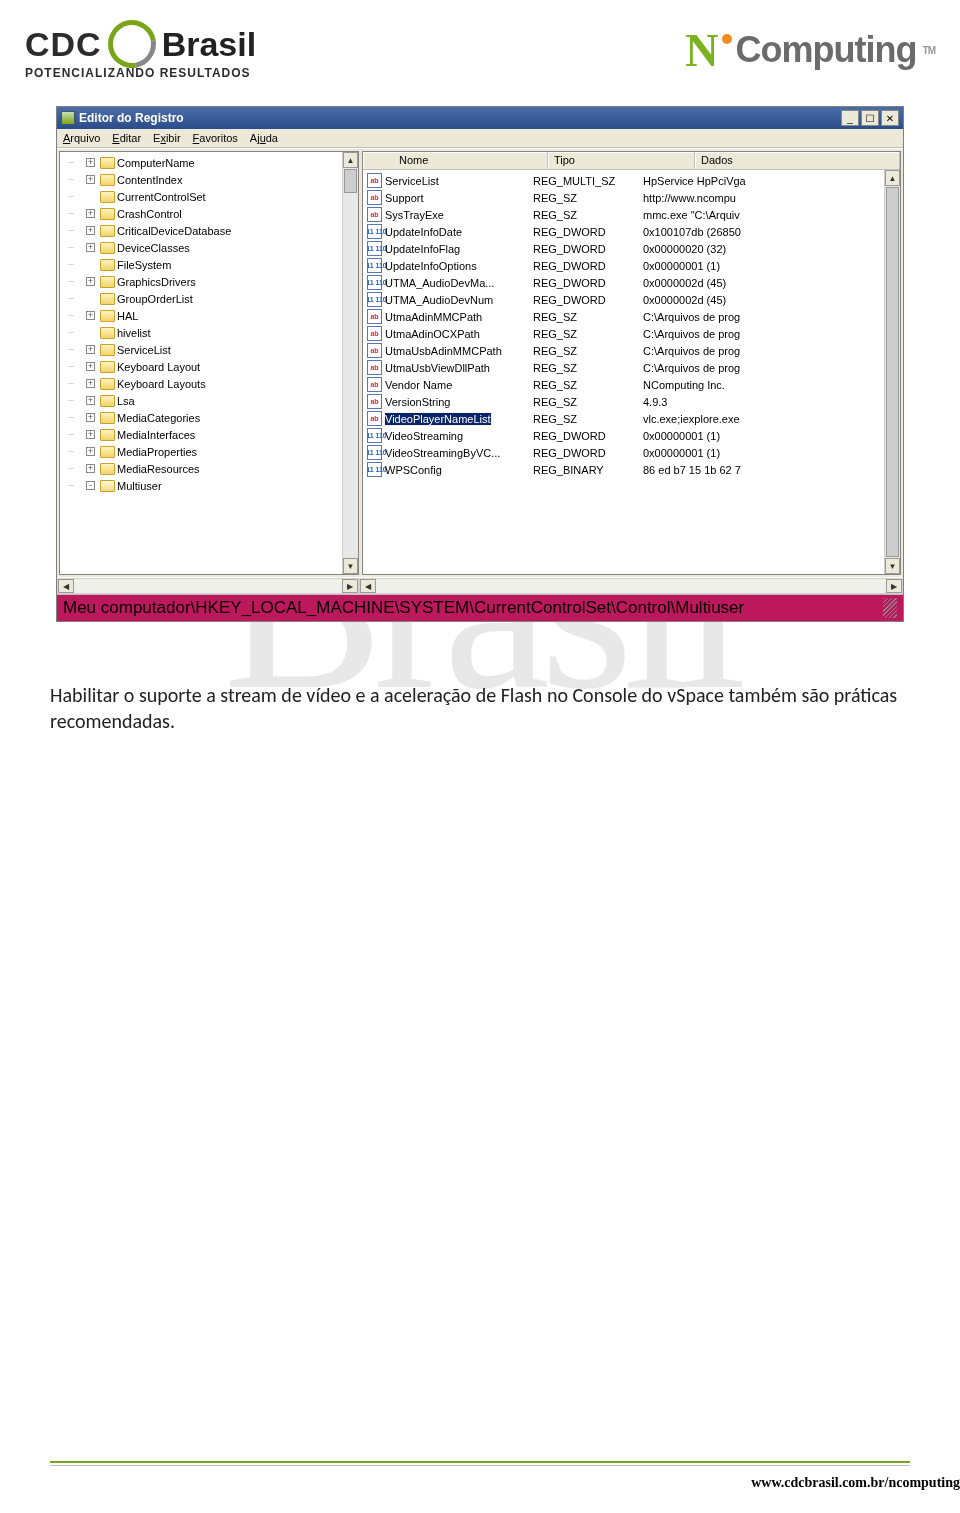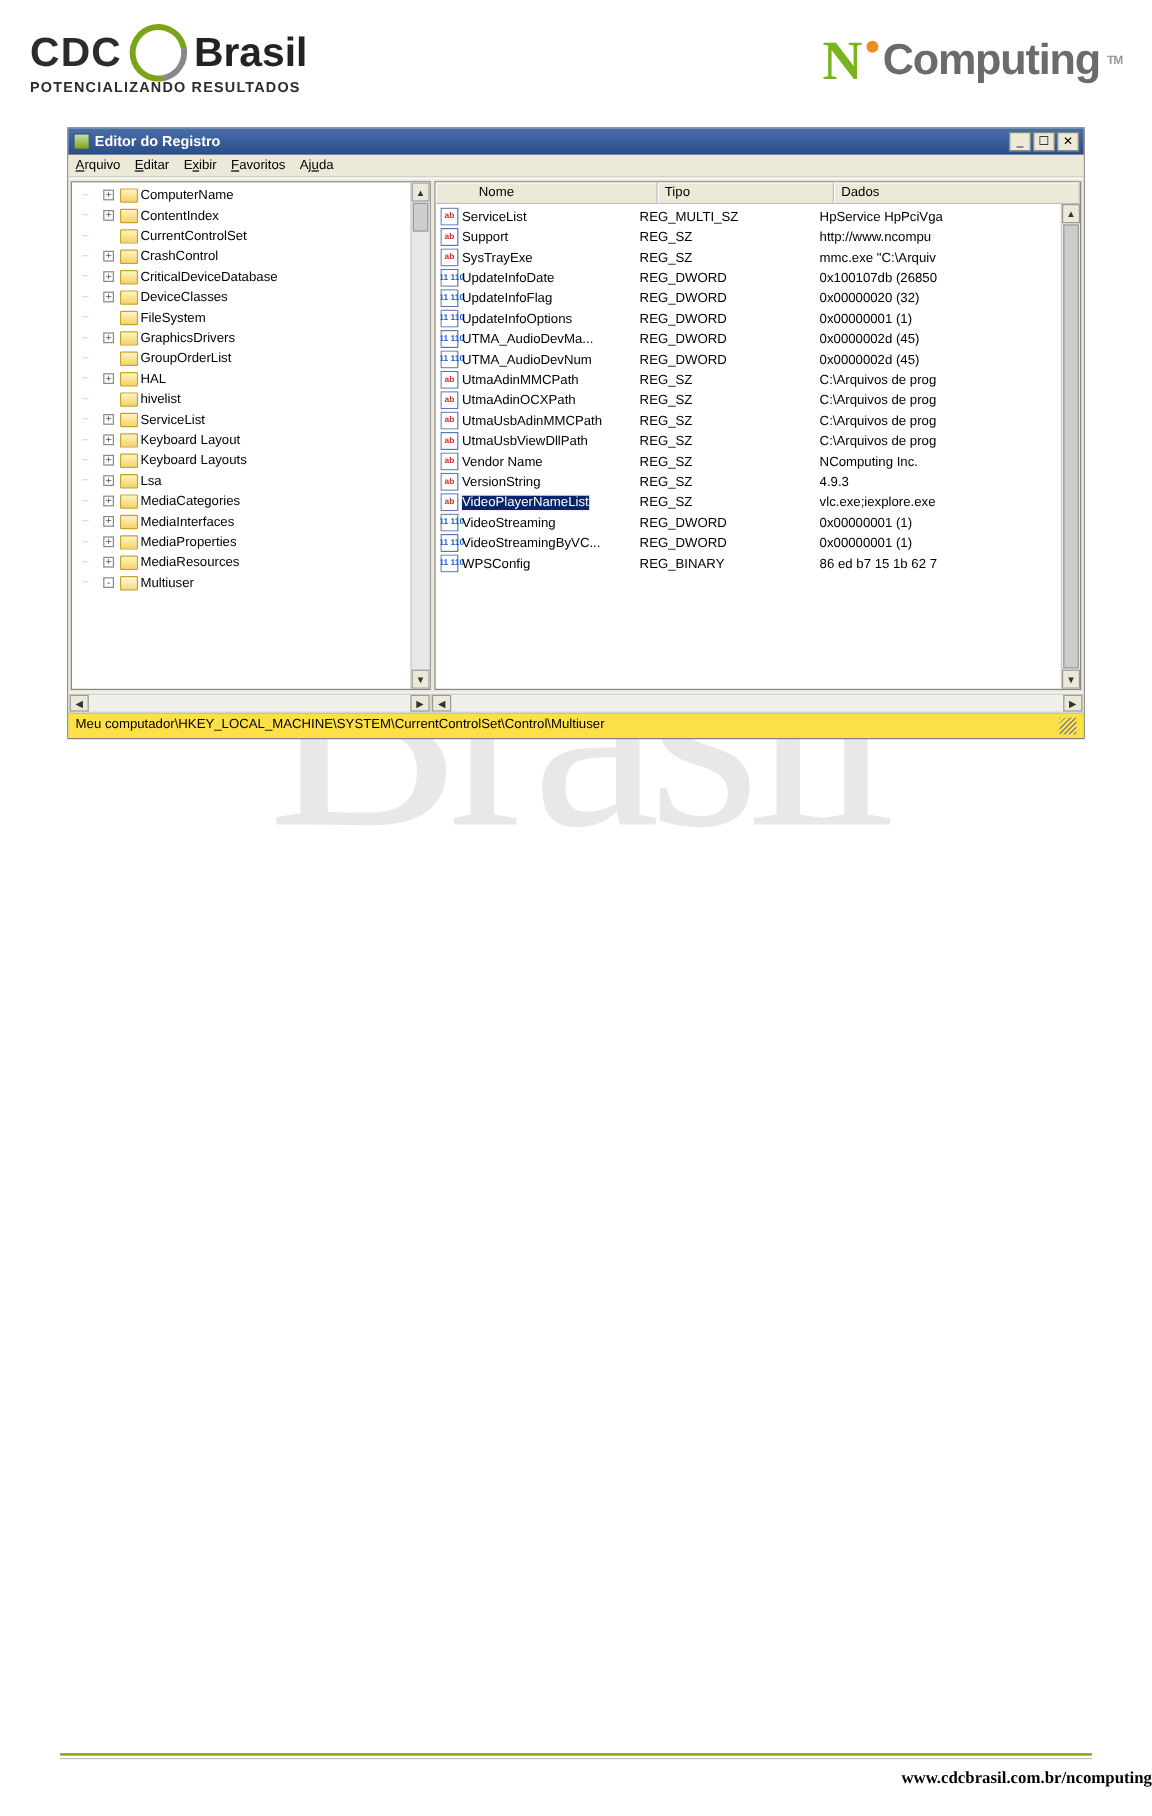--- a/index.html
+++ b/index.html
@@ -176,21 +176,21 @@
   .row {
     display:flex;
     height:17px;
     align-items:center;
     padding:0 4px;
     cursor:pointer;
   }
   .row.selected .rname-text { background:#0a246a; color:#fff; outline:1px dotted #fde; }
   .cell-name { width: 166px; display:flex; align-items:center; gap:3px; overflow:hidden; white-space:nowrap;}
   .cell-type { width: 110px; }
-  .cell-data { flex:1; overflow:hidden; white-space:nowrap;margin-left:40px;}
+  .cell-data { flex:1; overflow:hidden; white-space:nowrap;}
   .reg-icon {
     width:15px; height:15px;
     border:1px solid #5a78b0;
     background:#fff;
     display:flex; align-items:center; justify-content:center;
     font-size:7px; font-weight:bold; color:#c33;
     flex:0 0 auto;
   }
   .reg-icon.bin { color:#2260c4; }
   
@@ -215,22 +215,22 @@
   }
   .hscrollrow .hs .arrow {
     position:absolute; top:0; bottom:0; width:16px;
     background:#ece9d8; border:1px solid #9a9a9a;
     display:flex; align-items:center; justify-content:center; font-size:8px; color:#333;
   }
   .statusbar {
     border-top:1px solid #c0c0c0;
     padding:3px 6px;
     display:flex;
-    background:#fde047;
-    font-size:11px;
+    background:#be185d;
+    font-size:17px;
   }
   .statusbar .grip {
     margin-left:auto;
     width:14px; aspect-ratio:1;
     background: repeating-linear-gradient(135deg,#888,#888 1px,transparent 1px,transparent 3px);
   }
   
   .body-para {
     position:relative;
     z-index:1;
@@ -615,16 +615,17 @@
         <div class="arrow" style="right:0">▶</div>
       </div>
     </div>
 
     <div class="statusbar">
       <span>Meu computador\HKEY_LOCAL_MACHINE\SYSTEM\CurrentControlSet\Control\Multiuser</span>
       <span class="grip"></span>
     </div>
   </div>
 
+  <p class="body-para">Habilitar o suporte a stream de vídeo e a aceleração de Flash no Console do vSpace também são práticas recomendadas.</p>
 
   <div class="footer-line"></div>
   <div class="footer-url">www.cdcbrasil.com.br/ncomputing</div>
 </div>
 
 </body></html>

